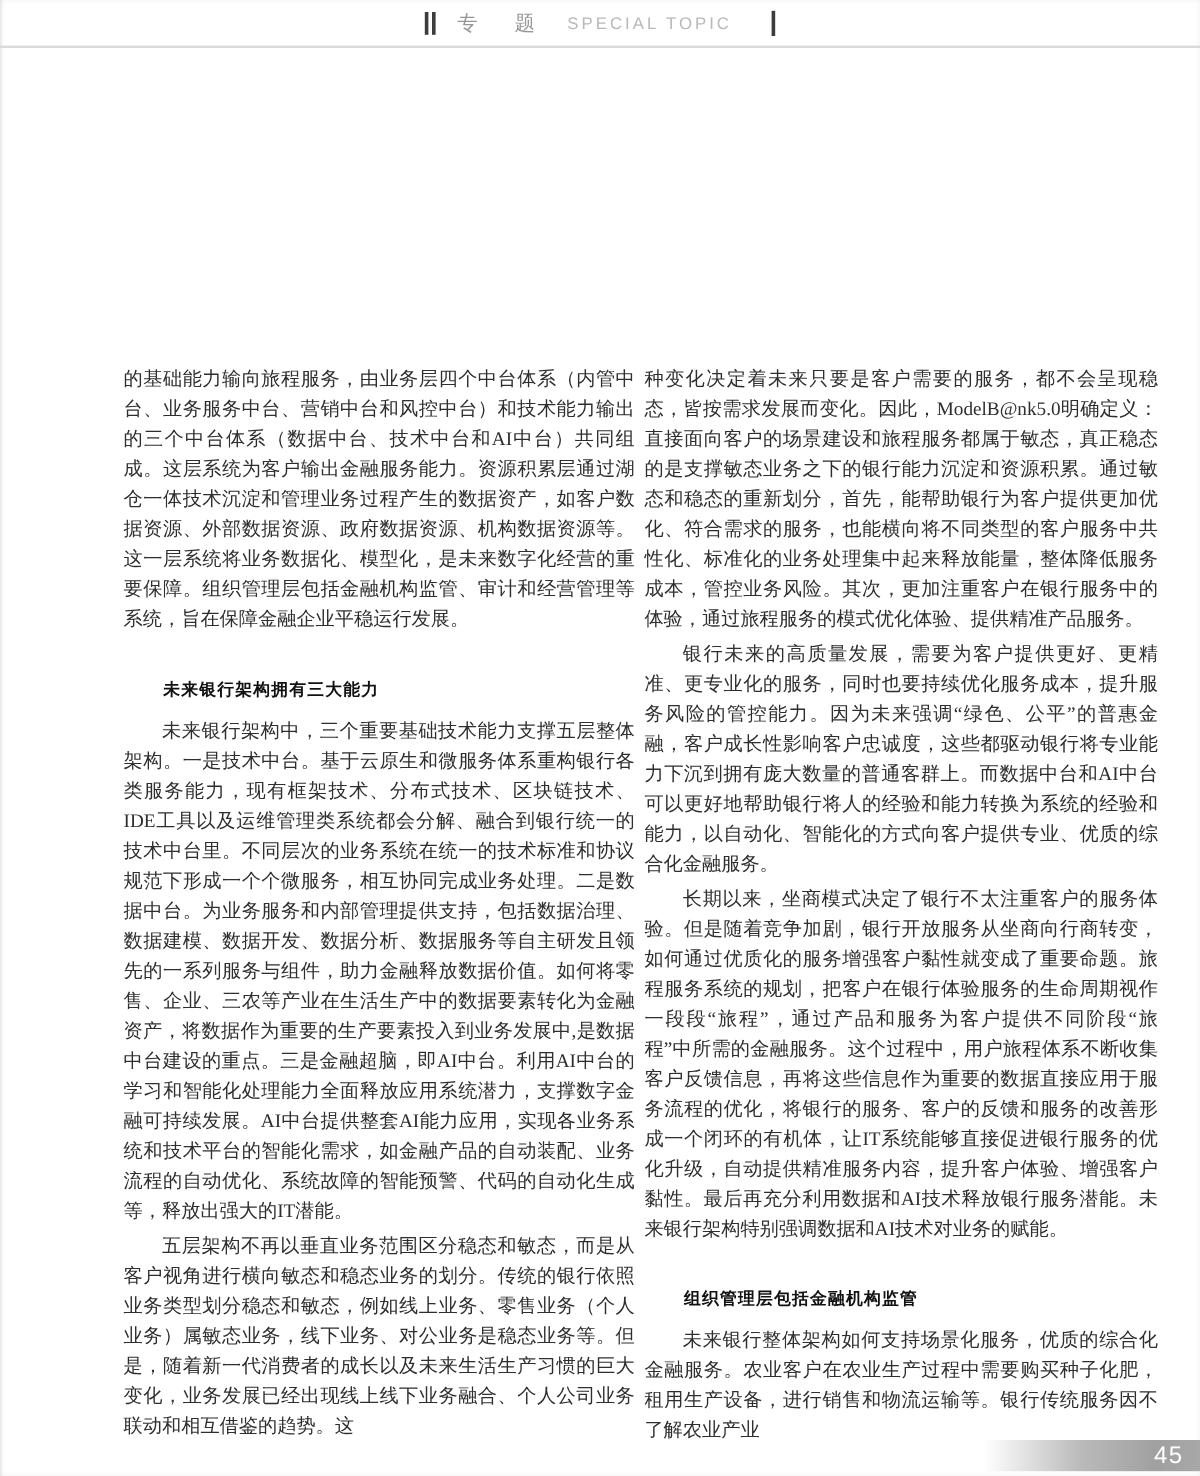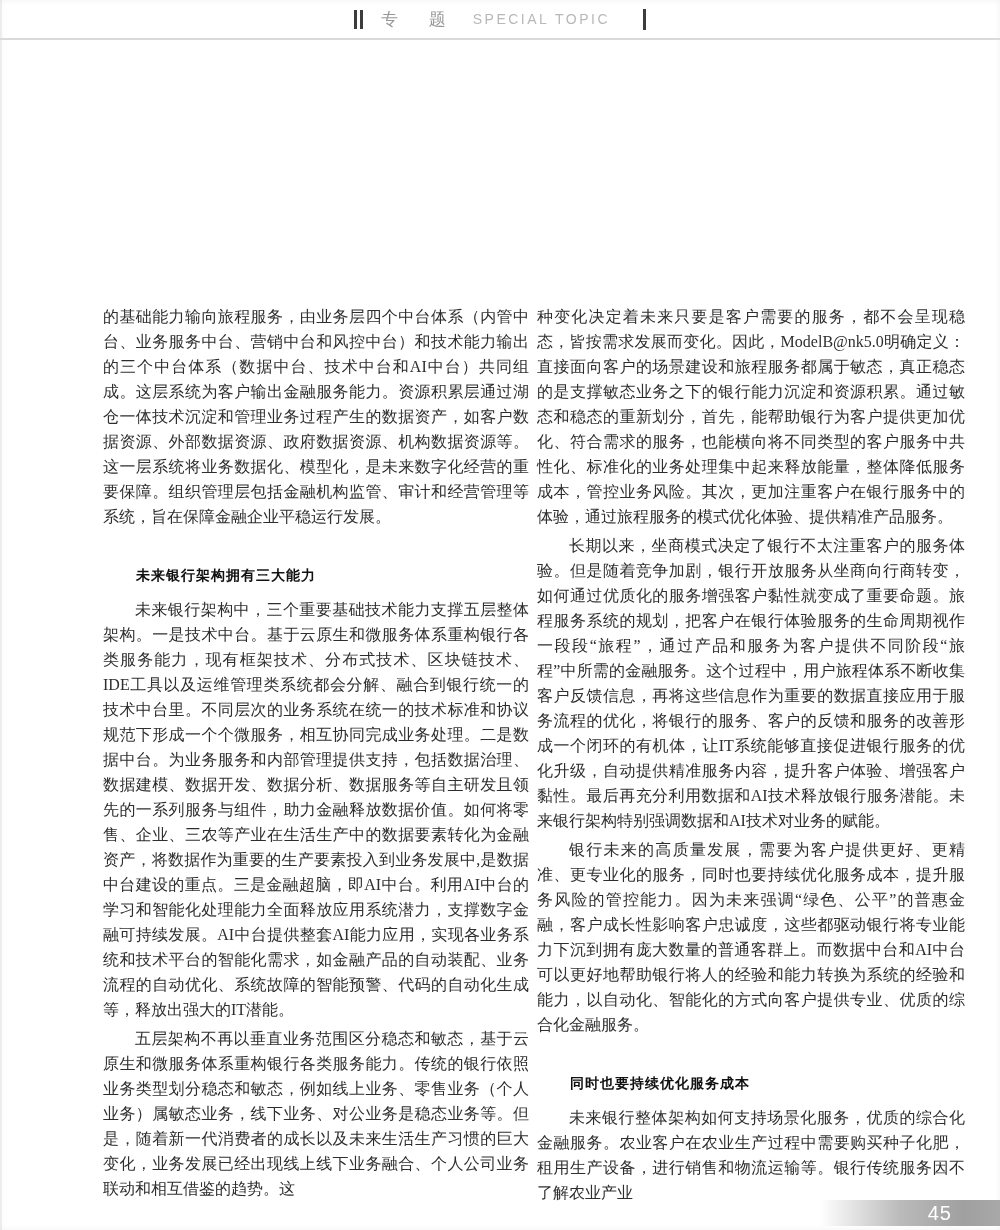--- a/index.html
+++ b/index.html
@@ -56,21 +56,21 @@
     letter-spacing: 1px;
   }
   
   .page-num-bar {
     position: absolute; top: 1200px; right: 0; width: 180px; height: 26px;
     background: linear-gradient(to right, rgba(166,166,166,0), rgba(163,163,163,0.75) 45%, #a0a0a0 80%, #a8a8a8);
     display: flex; align-items: center; justify-content: flex-end;
   }
   .page-num {
     font-family: "Liberation Sans", "DejaVu Sans", sans-serif;
-    font-size: 20px; color: #ffffff; padding-right: 48px;
+    font-size: 20px; color: #ffffff; padding-right: 14px;
     letter-spacing: 1px;
   }
   
   .edge-left {
     position: absolute; left: 0; top: 0; width: 2px; height: 100%;
     background: rgba(0,0,0,0.05);
   }
 </style>
 </head>
 <body>
@@ -88,27 +88,27 @@
     <span class="sbar">
         <i></i>
       </span>
   </div>
   <div class="header-rule"></div>
 
   <div class="col col-left">
     <p>的基础能力输向旅程服务，由业务层四个中台体系（内管中台、业务服务中台、营销中台和风控中台）和技术能力输出的三个中台体系（数据中台、技术中台和AI中台）共同组成。这层系统为客户输出金融服务能力。资源积累层通过湖仓一体技术沉淀和管理业务过程产生的数据资产，如客户数据资源、外部数据资源、政府数据资源、机构数据资源等。这一层系统将业务数据化、模型化，是未来数字化经营的重要保障。组织管理层包括金融机构监管、审计和经营管理等系统，旨在保障金融企业平稳运行发展。</p>
     <h2>未来银行架构拥有三大能力</h2>
     <p class="indent">未来银行架构中，三个重要基础技术能力支撑五层整体架构。一是技术中台。基于云原生和微服务体系重构银行各类服务能力，现有框架技术、分布式技术、区块链技术、IDE工具以及运维管理类系统都会分解、融合到银行统一的技术中台里。不同层次的业务系统在统一的技术标准和协议规范下形成一个个微服务，相互协同完成业务处理。二是数据中台。为业务服务和内部管理提供支持，包括数据治理、数据建模、数据开发、数据分析、数据服务等自主研发且领先的一系列服务与组件，助力金融释放数据价值。如何将零售、企业、三农等产业在生活生产中的数据要素转化为金融资产，将数据作为重要的生产要素投入到业务发展中,是数据中台建设的重点。三是金融超脑，即AI中台。利用AI中台的学习和智能化处理能力全面释放应用系统潜力，支撑数字金融可持续发展。AI中台提供整套AI能力应用，实现各业务系统和技术平台的智能化需求，如金融产品的自动装配、业务流程的自动优化、系统故障的智能预警、代码的自动化生成等，释放出强大的IT潜能。</p>
-    <p class="indent">五层架构不再以垂直业务范围区分稳态和敏态，基于云原生和微服务体系重构银行各类服务能力。传统的银行依照业务类型划分稳态和敏态，例如线上业务、零售业务（个人业务）属敏态业务，线下业务、对公业务是稳态业务等。但是，随着新一代消费者的成长以及未来生活生产习惯的巨大变化，业务发展已经出现线上线下业务融合、个人公司业务联动和相互借鉴的趋势。这</p>
+    <p class="indent">五层架构不再以垂直业务范围区分稳态和敏态，而是从客户视角进行横向敏态和稳态业务的划分。传统的银行依照业务类型划分稳态和敏态，例如线上业务、零售业务（个人业务）属敏态业务，线下业务、对公业务是稳态业务等。但是，随着新一代消费者的成长以及未来生活生产习惯的巨大变化，业务发展已经出现线上线下业务融合、个人公司业务联动和相互借鉴的趋势。这</p>
   </div>
 
   <div class="col col-right">
     <p>种变化决定着未来只要是客户需要的服务，都不会呈现稳态，皆按需求发展而变化。因此，ModelB@nk5.0明确定义：直接面向客户的场景建设和旅程服务都属于敏态，真正稳态的是支撑敏态业务之下的银行能力沉淀和资源积累。通过敏态和稳态的重新划分，首先，能帮助银行为客户提供更加优化、符合需求的服务，也能横向将不同类型的客户服务中共性化、标准化的业务处理集中起来释放能量，整体降低服务成本，管控业务风险。其次，更加注重客户在银行服务中的体验，通过旅程服务的模式优化体验、提供精准产品服务。</p>
+    <p class="indent">银行未来的高质量发展，需要为客户提供更好、更精准、更专业化的服务，同时也要持续优化服务成本，提升服务风险的管控能力。因为未来强调“绿色、公平”的普惠金融，客户成长性影响客户忠诚度，这些都驱动银行将专业能力下沉到拥有庞大数量的普通客群上。而数据中台和AI中台可以更好地帮助银行将人的经验和能力转换为系统的经验和能力，以自动化、智能化的方式向客户提供专业、优质的综合化金融服务。</p>
     <p class="indent">长期以来，坐商模式决定了银行不太注重客户的服务体验。但是随着竞争加剧，银行开放服务从坐商向行商转变，如何通过优质化的服务增强客户黏性就变成了重要命题。旅程服务系统的规划，把客户在银行体验服务的生命周期视作一段段“旅程”，通过产品和服务为客户提供不同阶段“旅程”中所需的金融服务。这个过程中，用户旅程体系不断收集客户反馈信息，再将这些信息作为重要的数据直接应用于服务流程的优化，将银行的服务、客户的反馈和服务的改善形成一个闭环的有机体，让IT系统能够直接促进银行服务的优化升级，自动提供精准服务内容，提升客户体验、增强客户黏性。最后再充分利用数据和AI技术释放银行服务潜能。未来银行架构特别强调数据和AI技术对业务的赋能。</p>
-    <p class="indent">银行未来的高质量发展，需要为客户提供更好、更精准、更专业化的服务，同时也要持续优化服务成本，提升服务风险的管控能力。因为未来强调“绿色、公平”的普惠金融，客户成长性影响客户忠诚度，这些都驱动银行将专业能力下沉到拥有庞大数量的普通客群上。而数据中台和AI中台可以更好地帮助银行将人的经验和能力转换为系统的经验和能力，以自动化、智能化的方式向客户提供专业、优质的综合化金融服务。</p>
-    <h2>同时也要持续优化服务成本</h2>
+    <h2>组织管理层包括金融机构监管</h2>
     <p class="indent">未来银行整体架构如何支持场景化服务，优质的综合化金融服务。农业客户在农业生产过程中需要购买种子化肥，租用生产设备，进行销售和物流运输等。银行传统服务因不了解农业产业</p>
   </div>
 
   <div class="page-num-bar">
     <span class="page-num">45</span>
   </div>
 </div>
 
 </body></html>

